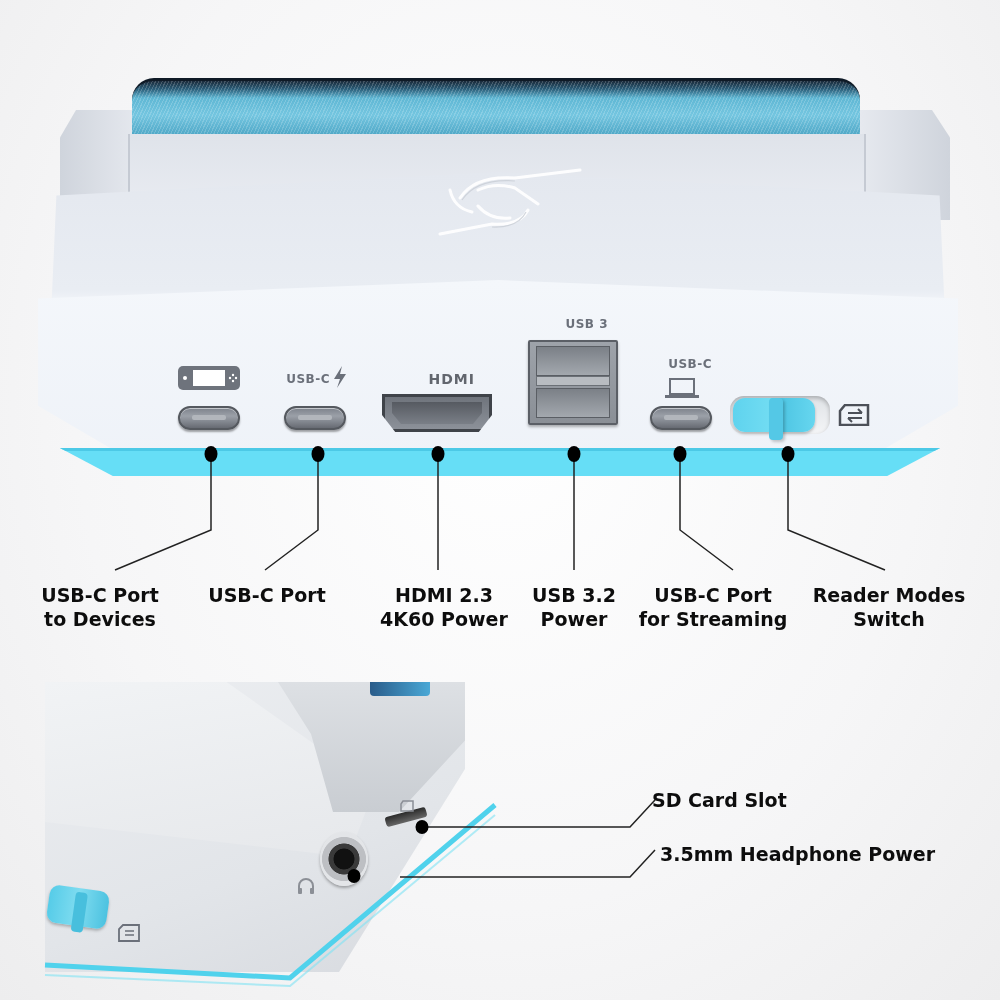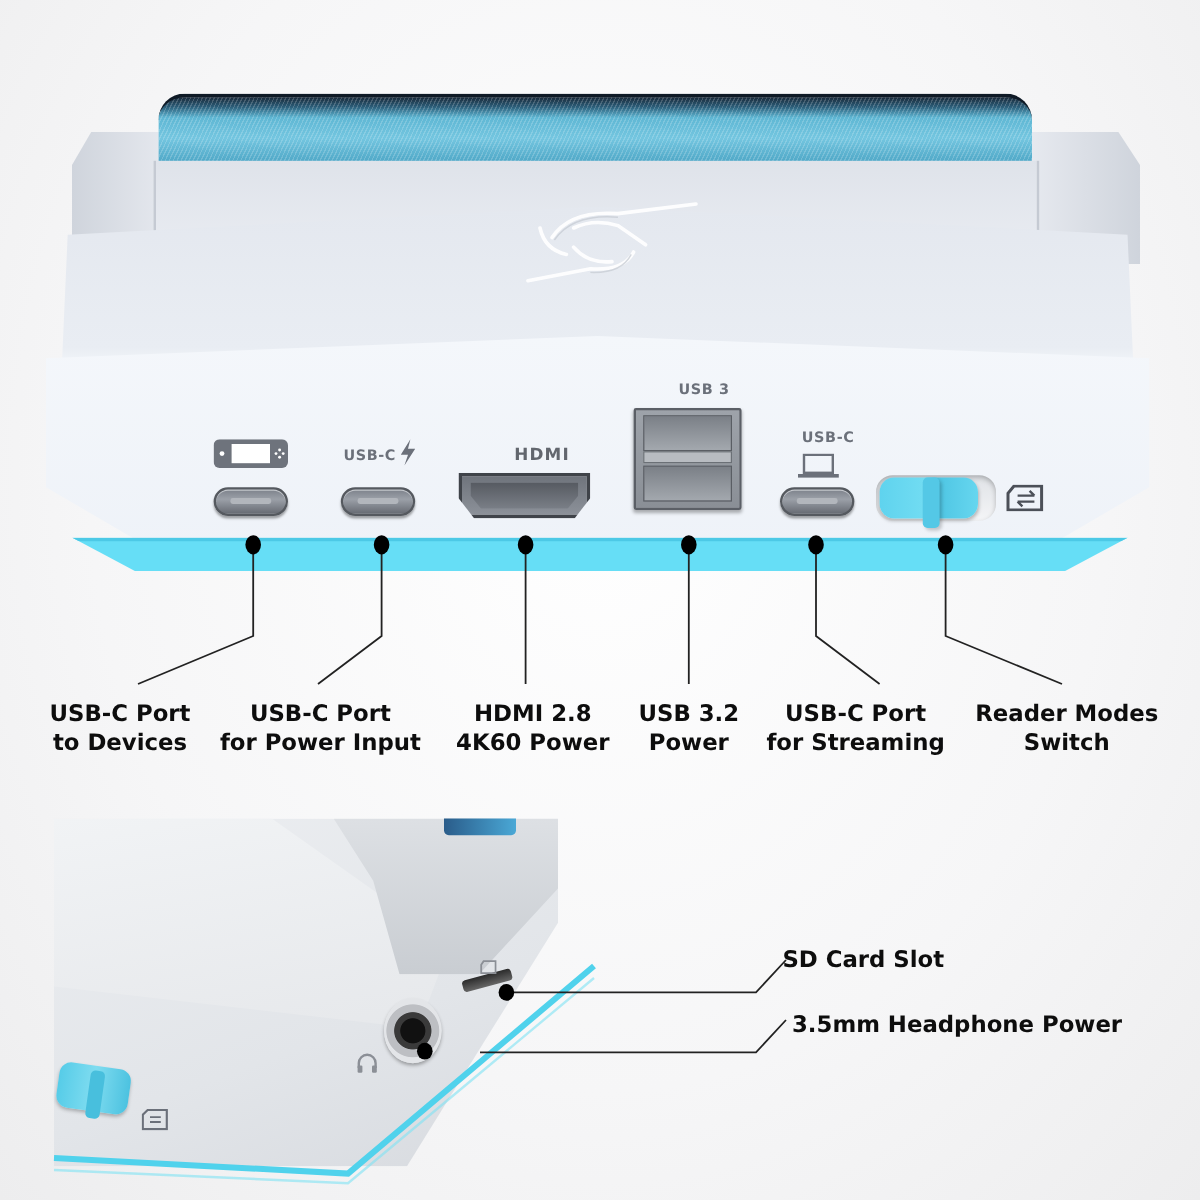--- a/index.html
+++ b/index.html
@@ -250,24 +250,23 @@
     <ellipse cx="788" cy="14" rx="6.5" ry="8"></ellipse>
   </g>
 </svg>
 
 <div class="abs callout-label" style="left:20px;top:583px;width:160px;">
   <div>USB-C Port</div>
   <div>to Devices</div>
 </div>
 <div class="abs callout-label" style="left:172px;top:583px;width:190px;">
   <div>USB-C Port</div>
-  <div>for Power Input</div>
 </div>
 <div class="abs callout-label" style="left:366px;top:583px;width:156px;">
-  <div>HDMI 2.8</div>
+  <div>HDMI 2.3</div>
   <div>4K60 Power</div>
 </div>
 <div class="abs callout-label" style="left:522px;top:583px;width:104px;">
   <div>USB 3.2</div>
   <div>Power</div>
 </div>
 <div class="abs callout-label" style="left:630px;top:583px;width:166px;">
   <div>USB-C Port</div>
   <div>for Streaming</div>
 </div>

